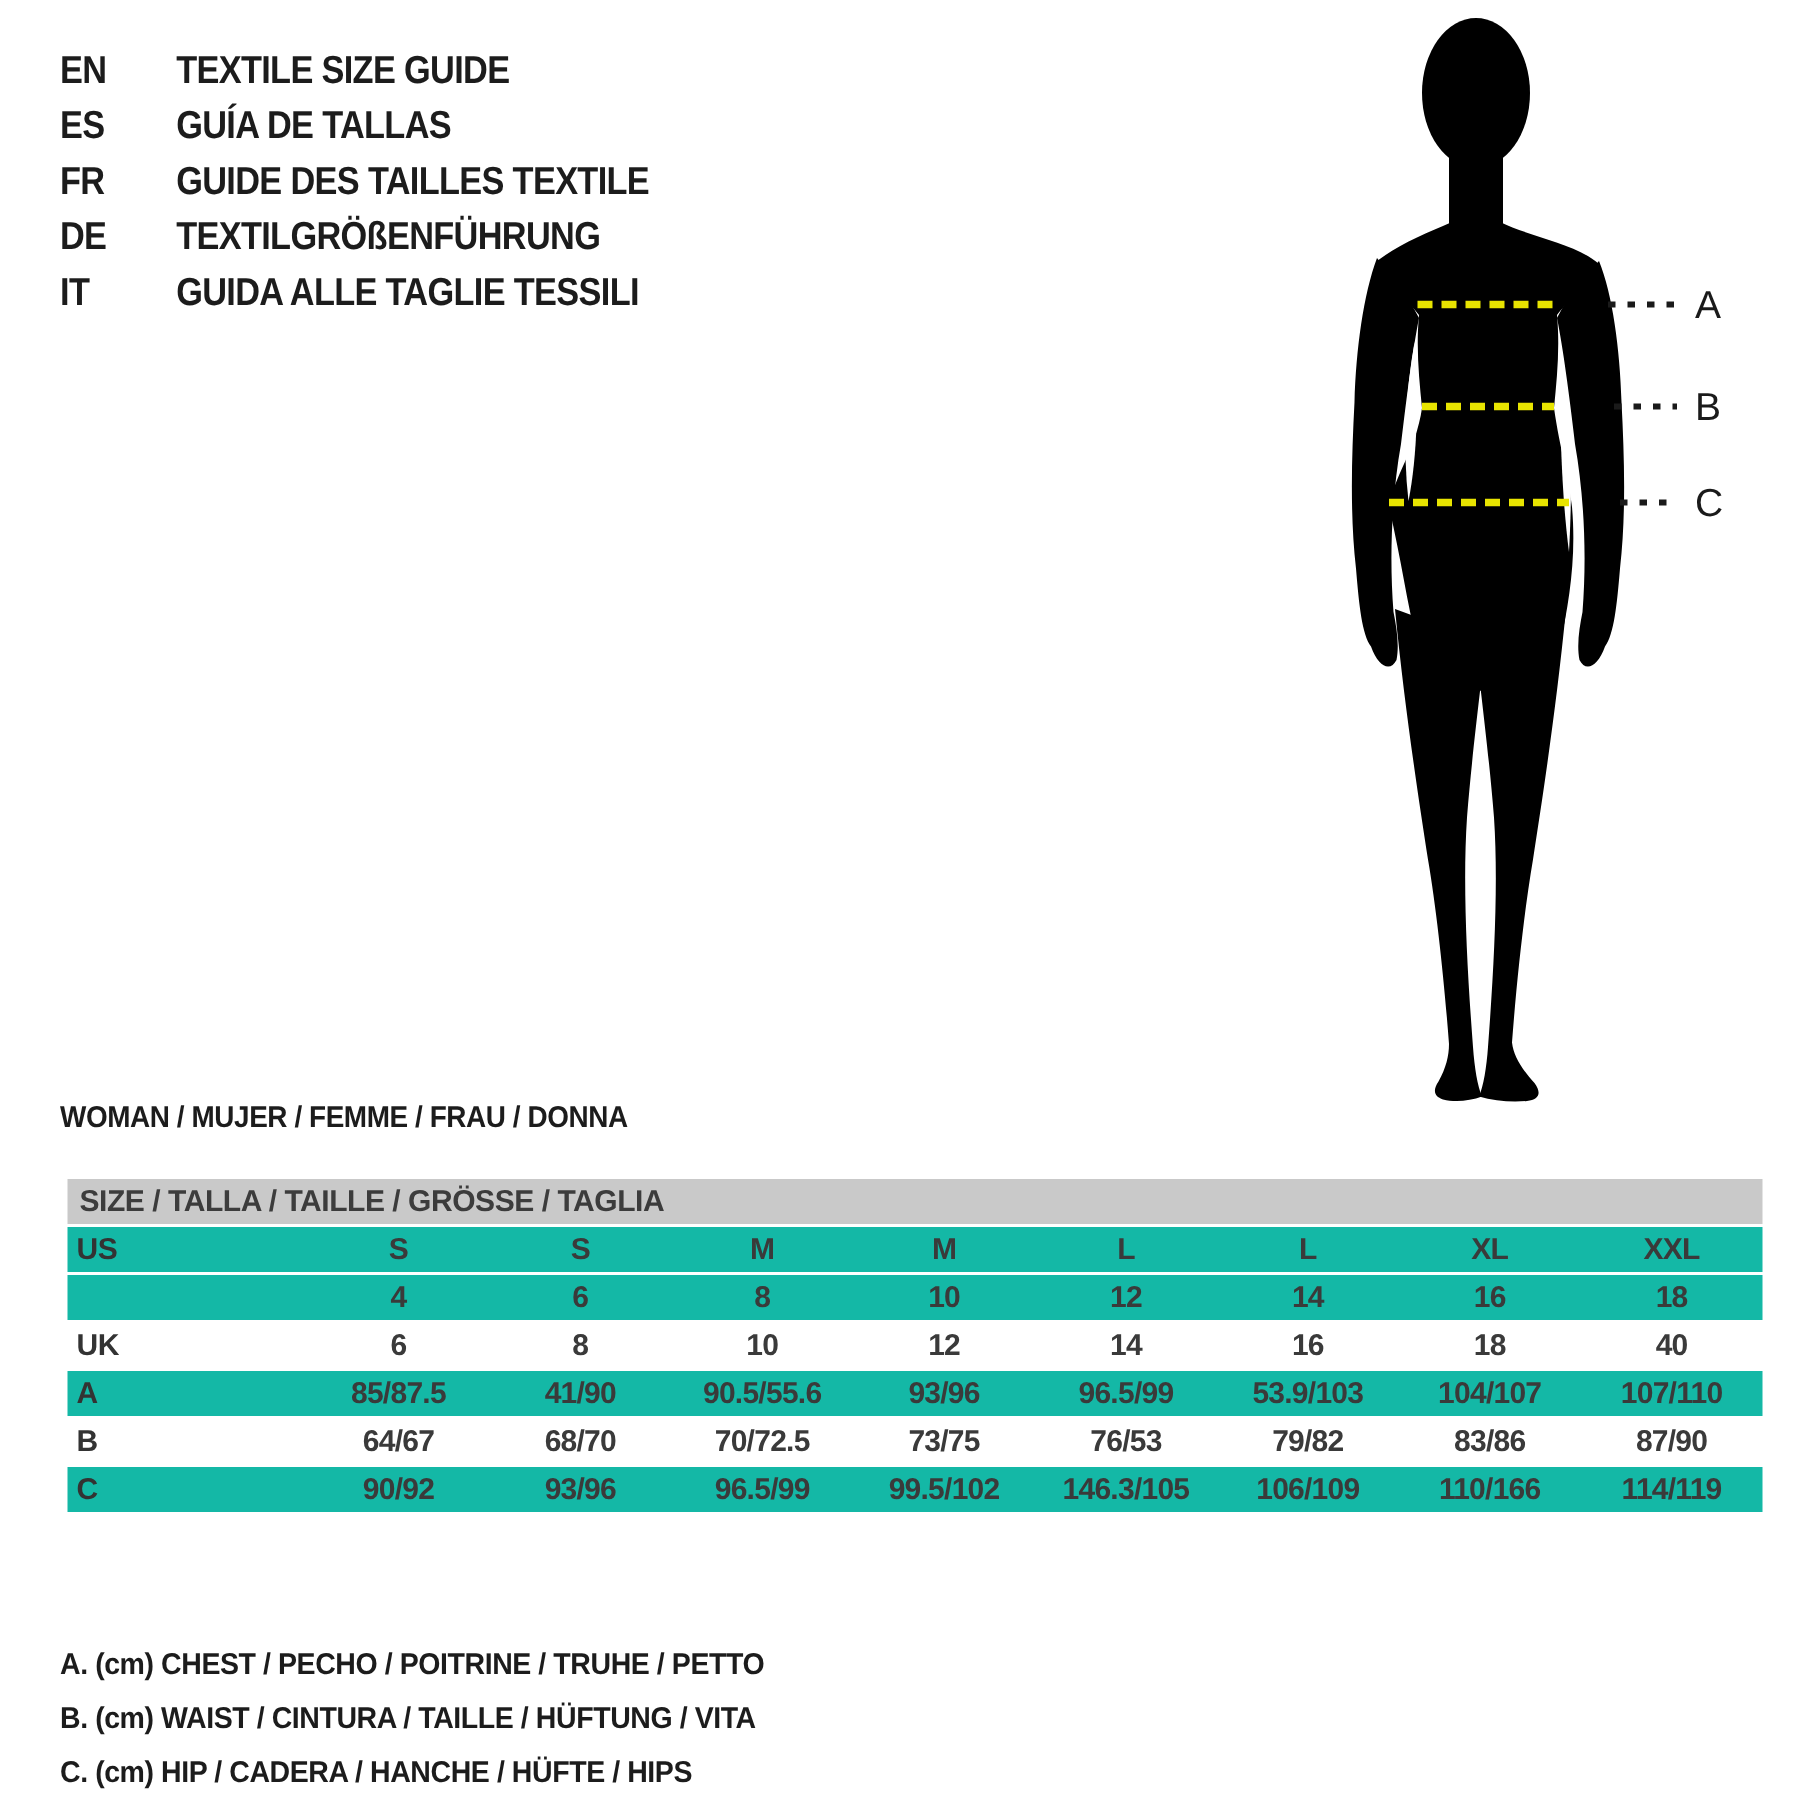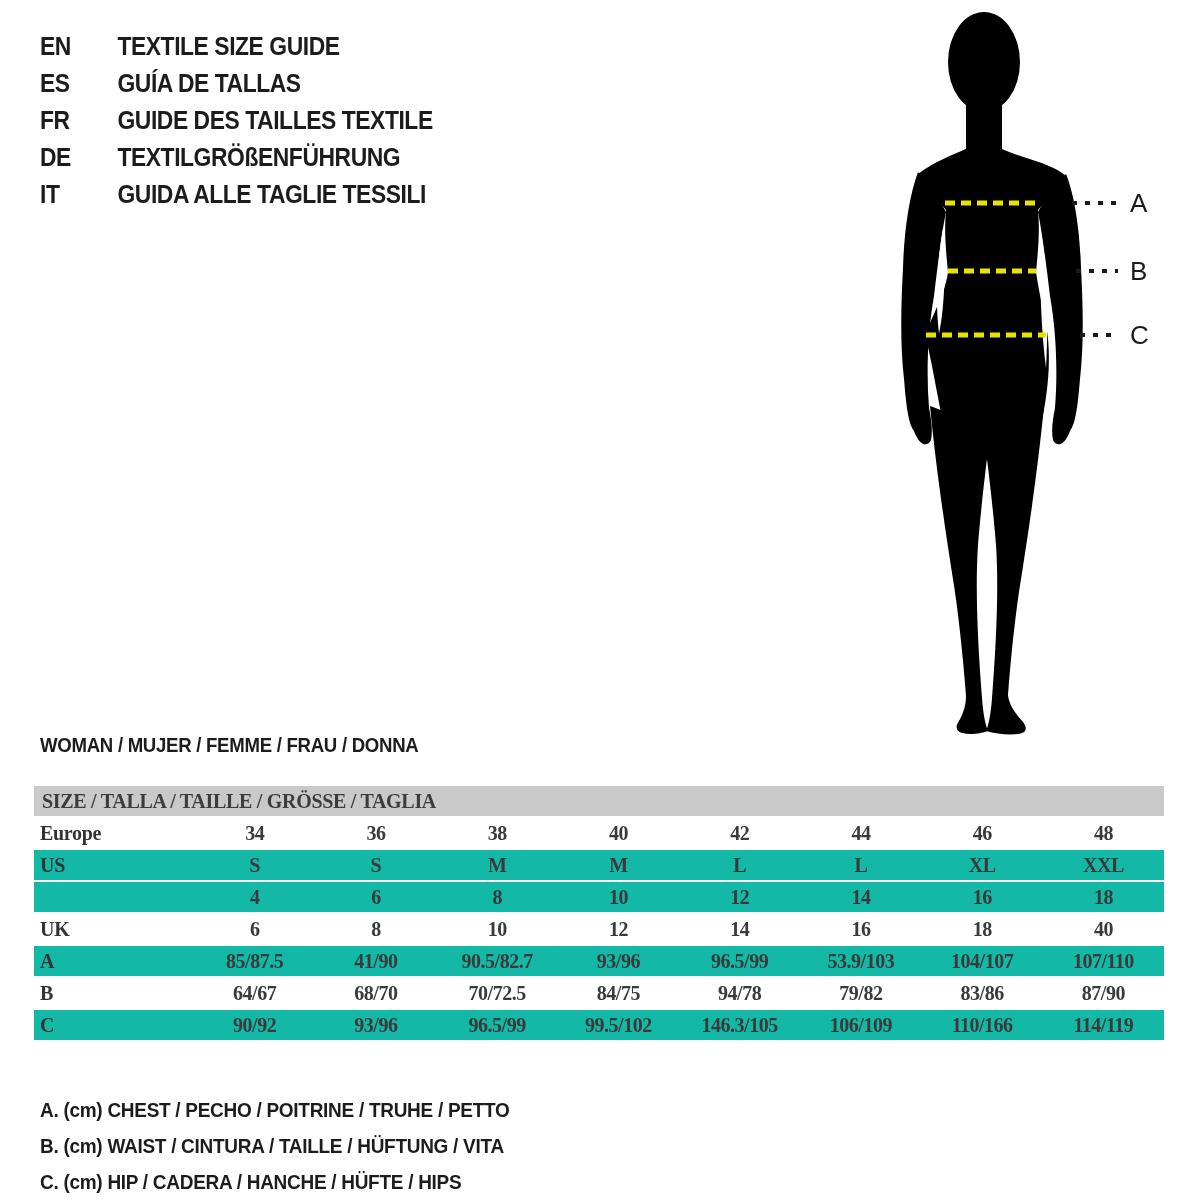--- a/index.html
+++ b/index.html
@@ -23,21 +23,21 @@
   .figure-wrap { position: absolute; left: 850px; top: 0; width: 340px; height: 750px; }
   .figure-wrap svg { display: block; }
   .marker-label { font-family: "Liberation Sans", sans-serif; font-size: 26px; fill: #1a1a1a; }
 
   
   .section-title { position: absolute; left: 40px; top: 734px;
                    font-size: 20px; font-weight: 700; letter-spacing: -0.3px;
                    transform: scaleX(0.93); transform-origin: 0 0; white-space: nowrap; }
 
   
-  .size-table { position: absolute; left: 34px; top: 786px; width: 1130px; font-family: Liberation Serif, serif; }
+  .size-table { position: absolute; left: 45px; top: 786px; width: 1130px; }
   .t-header { height: 30px; line-height: 30px; background: #c9c9c9; color: #3c3c3c;
               font-size: 20px; font-weight: 700; padding-left: 8px; letter-spacing: -0.3px;
               box-sizing: border-box; }
   .t-row { display: flex; height: 30px; margin-top: 2px; background: #ffffff; }
   .t-row.shaded { background: #14b8a6; }
   .t-label { width: 160px; font-size: 20px; font-weight: 700; color: #333333;
              line-height: 30px; padding-left: 6px; box-sizing: border-box; letter-spacing: -0.3px; }
   .t-cell { flex: 1; text-align: center; font-size: 20px; font-weight: 700; color: #3a3a3a;
             line-height: 30px; letter-spacing: -0.5px; }
 
@@ -159,31 +159,20 @@
       <line x1="1080" y1="335" x2="1116" y2="335" stroke="#1a1a1a" stroke-width="4" stroke-dasharray="5 8"></line>
       <text class="marker-label" x="1130" y="344">C</text>
     </svg>
   </div>
 
   <div class="section-title">WOMAN / MUJER / FEMME / FRAU / DONNA</div>
 
   <div class="size-table">
     <div class="t-header">SIZE / TALLA / TAILLE / GRÖSSE / TAGLIA</div>
     <div id="table-body">
-        <div class="t-row">
-    <div class="t-label">Europe</div>
-  <div class="t-cell">34</div>
-          <div class="t-cell">36</div>
-          <div class="t-cell">38</div>
-          <div class="t-cell">40</div>
-          <div class="t-cell">42</div>
-          <div class="t-cell">44</div>
-          <div class="t-cell">46</div>
-          <div class="t-cell">48</div>
-        </div>
         <div class="t-row shaded">
     <div class="t-label">US</div>
   <div class="t-cell">S</div>
           <div class="t-cell">S</div>
           <div class="t-cell">M</div>
           <div class="t-cell">M</div>
           <div class="t-cell">L</div>
           <div class="t-cell">L</div>
           <div class="t-cell">XL</div>
           <div class="t-cell">XXL</div>
@@ -207,34 +196,34 @@
           <div class="t-cell">12</div>
           <div class="t-cell">14</div>
           <div class="t-cell">16</div>
           <div class="t-cell">18</div>
           <div class="t-cell">40</div>
         </div>
         <div class="t-row shaded">
     <div class="t-label">A</div>
   <div class="t-cell">85/87.5</div>
           <div class="t-cell">41/90</div>
-          <div class="t-cell">90.5/82.7</div>
+          <div class="t-cell">90.5/55.6</div>
           <div class="t-cell">93/96</div>
           <div class="t-cell">96.5/99</div>
           <div class="t-cell">53.9/103</div>
           <div class="t-cell">104/107</div>
           <div class="t-cell">107/110</div>
         </div>
         <div class="t-row">
     <div class="t-label">B</div>
   <div class="t-cell">64/67</div>
           <div class="t-cell">68/70</div>
           <div class="t-cell">70/72.5</div>
-          <div class="t-cell">84/75</div>
-          <div class="t-cell">94/78</div>
+          <div class="t-cell">73/75</div>
+          <div class="t-cell">76/53</div>
           <div class="t-cell">79/82</div>
           <div class="t-cell">83/86</div>
           <div class="t-cell">87/90</div>
         </div>
         <div class="t-row shaded">
     <div class="t-label">C</div>
   <div class="t-cell">90/92</div>
           <div class="t-cell">93/96</div>
           <div class="t-cell">96.5/99</div>
           <div class="t-cell">99.5/102</div>

